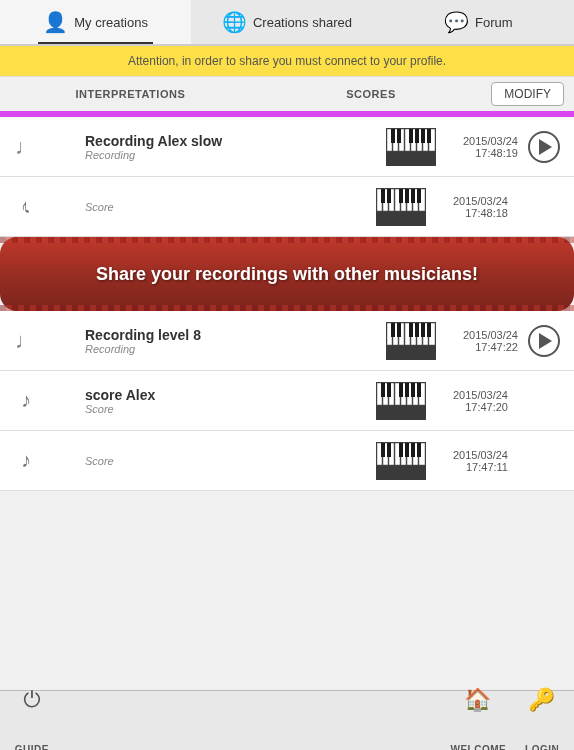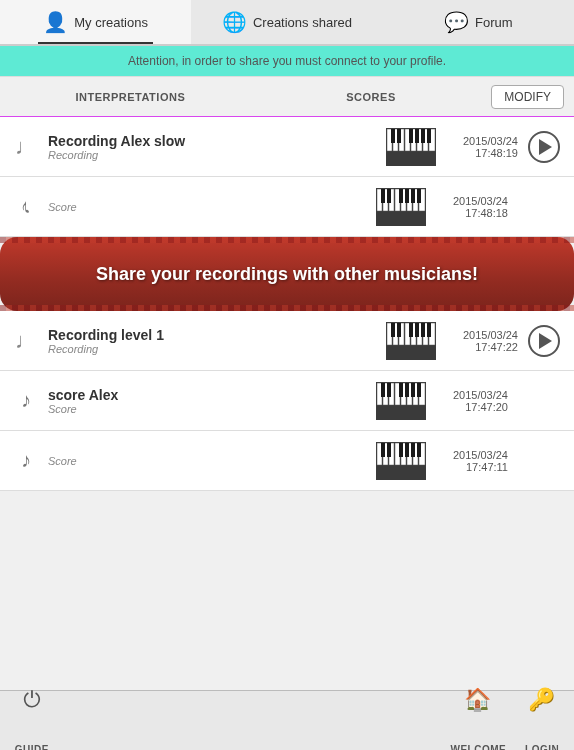--- a/index.html
+++ b/index.html
@@ -47,34 +47,34 @@
       font-weight: normal;
       color: #333;
     }
     .nav-icon {
       font-size: 20px;
       color: #555;
     }
 
     
     .attention-bar {
-      background: #5eead4;
+      background: #fde047;
       text-align: center;
       padding: 8px 10px;
       font-size: 12px;
       color: #555;
       border-bottom: 1px solid #ddd;
     }
 
     
     .filter-row {
       display: flex;
       align-items: center;
       background: #f0f0f0;
-      border-bottom: 1px solid #d946ef;
+      border-bottom: 6px solid #d946ef;
       height: 40px;
       padding: 0 10px;
     }
     .filter-tab {
       flex: 1;
       text-align: center;
       font-size: 11px;
       font-weight: bold;
       color: #555;
       letter-spacing: 0.5px;
@@ -123,20 +123,21 @@
     }
     .item-type-icon {
       font-size: 18px;
       color: #888;
       width: 24px;
       text-align: center;
       margin-right: 10px;
     }
     .item-info {
       flex: 1;
+      margin-left: 37px;
     }
     .item-title {
       font-size: 14px;
       font-weight: bold;
       color: #333;
     }
     .item-subtitle {
       font-size: 11px;
       color: #888;
       font-style: italic;
@@ -365,21 +366,21 @@
 
 <div class="promo-banner">
   <span class="promo-text">Share your recordings with other musicians!</span>
 </div>
 
 <div class="list-container">
 
   <div class="list-item">
     <span class="item-type-icon" style="font-size:22px;">♩</span>
     <div class="item-info">
-      <div class="item-title">Recording level 1</div>
+      <div class="item-title">Recording level 8</div>
       <div class="item-subtitle">Recording</div>
     </div>
     <div class="piano-thumb">
       <svg viewBox="0 0 50 38" xmlns="http://www.w3.org/2000/svg">
         <rect width="50" height="38" fill="#3a3a3a"></rect>
         <rect x="1" y="1" width="5" height="22" fill="white" stroke="#555" stroke-width="0.5"></rect>
         <rect x="7" y="1" width="5" height="22" fill="white" stroke="#555" stroke-width="0.5"></rect>
         <rect x="13" y="1" width="5" height="22" fill="white" stroke="#555" stroke-width="0.5"></rect>
         <rect x="19" y="1" width="5" height="22" fill="white" stroke="#555" stroke-width="0.5"></rect>
         <rect x="25" y="1" width="5" height="22" fill="white" stroke="#555" stroke-width="0.5"></rect>

